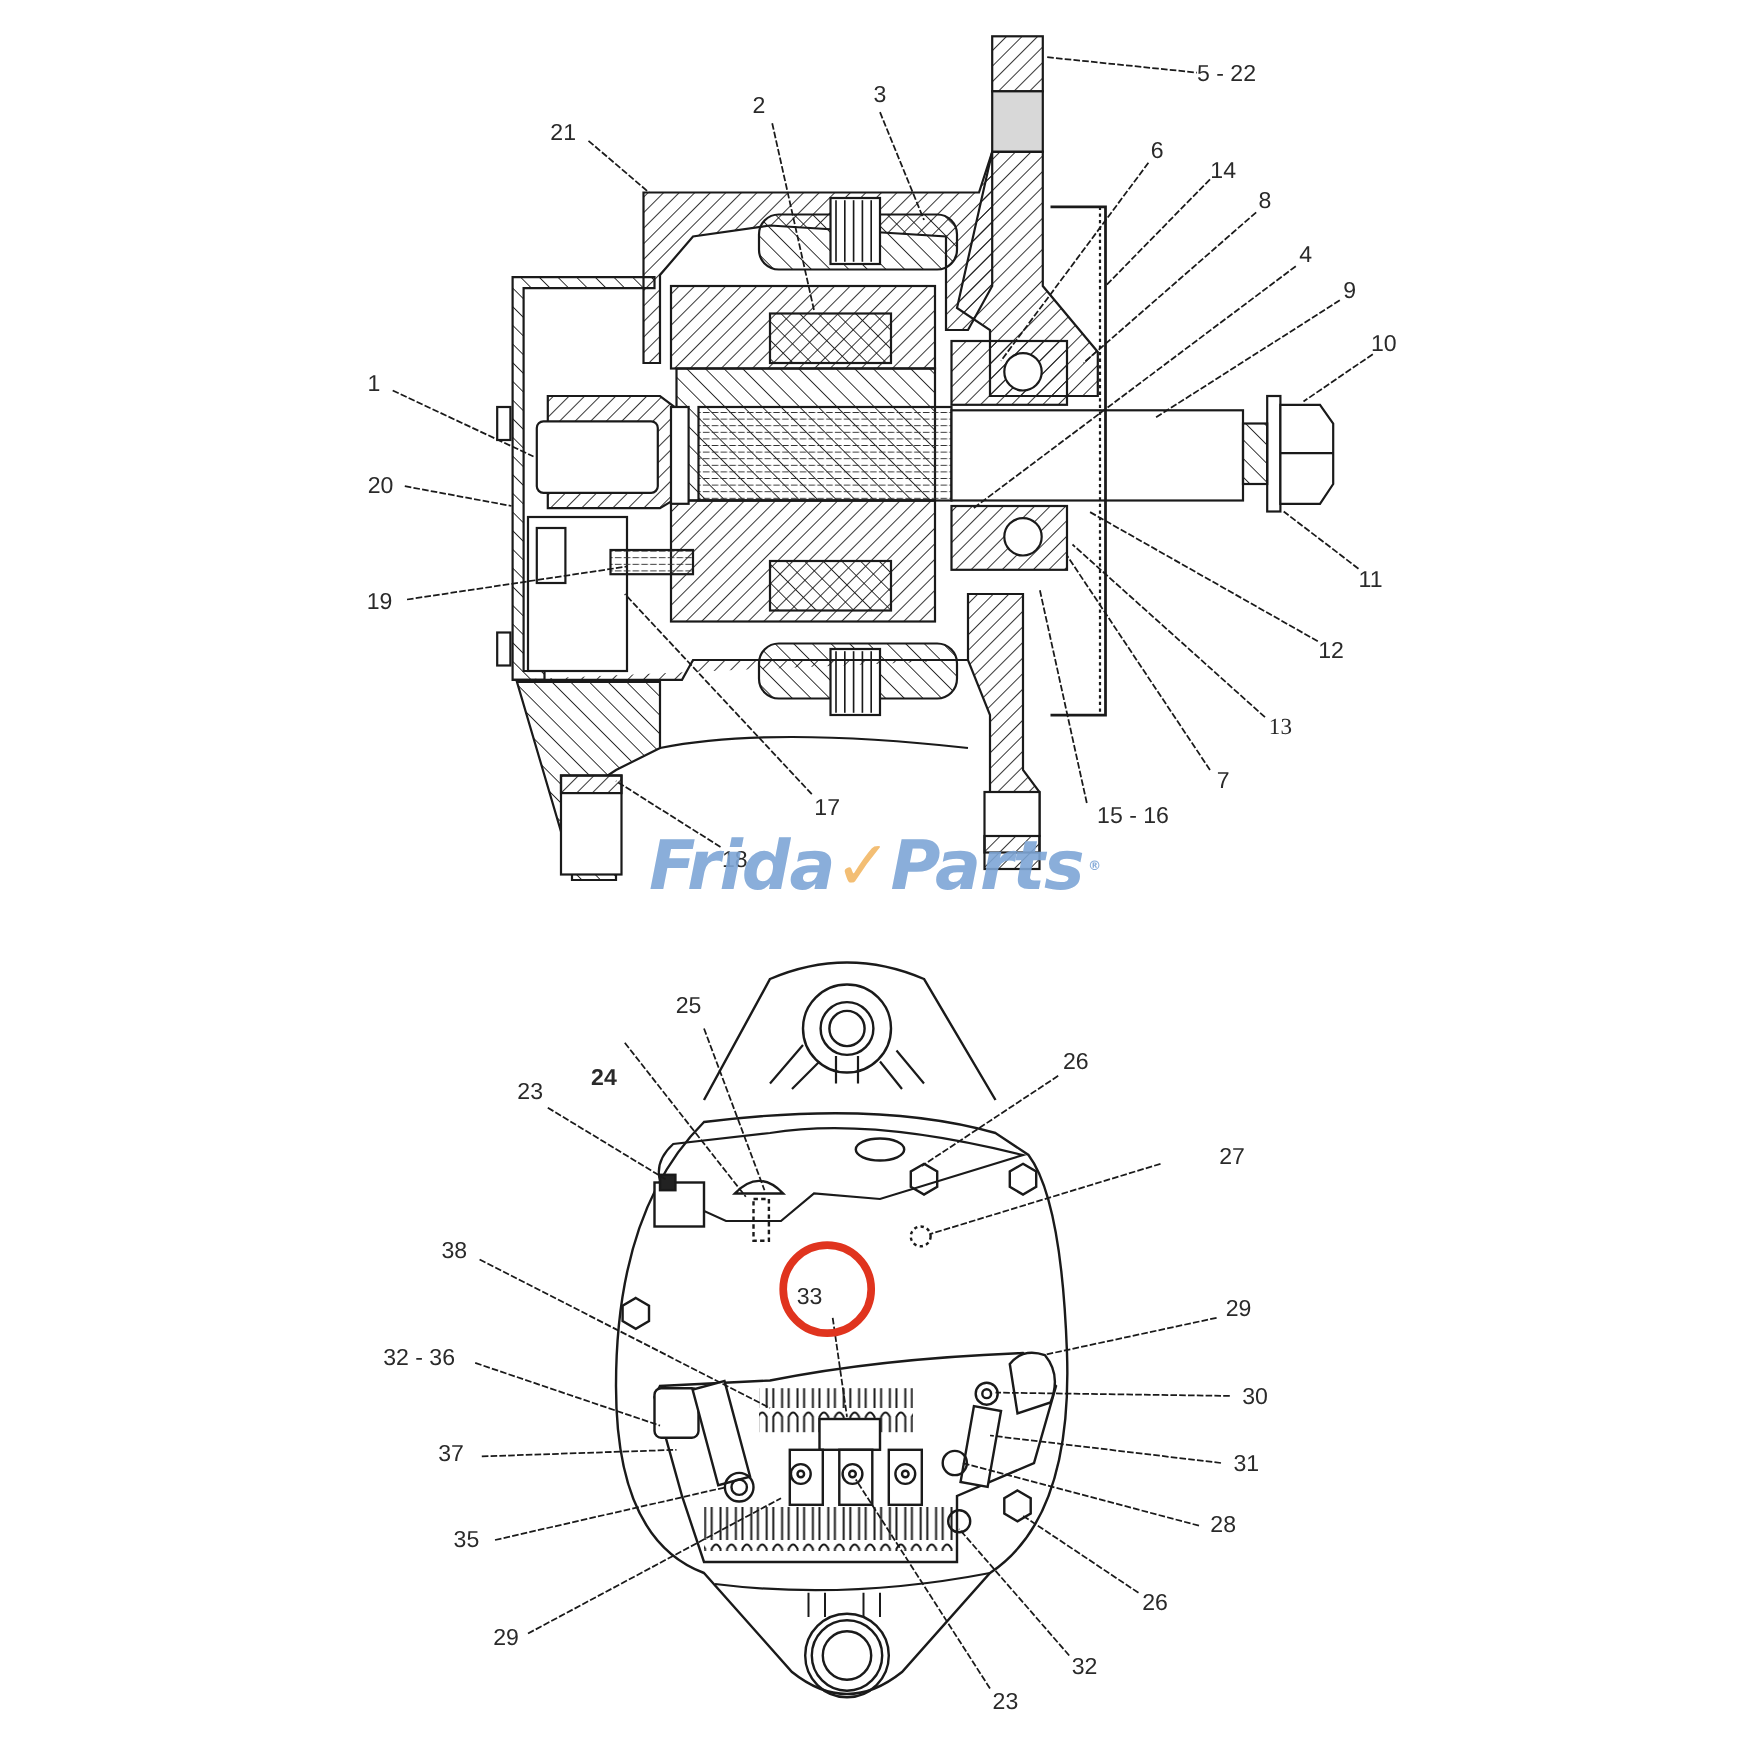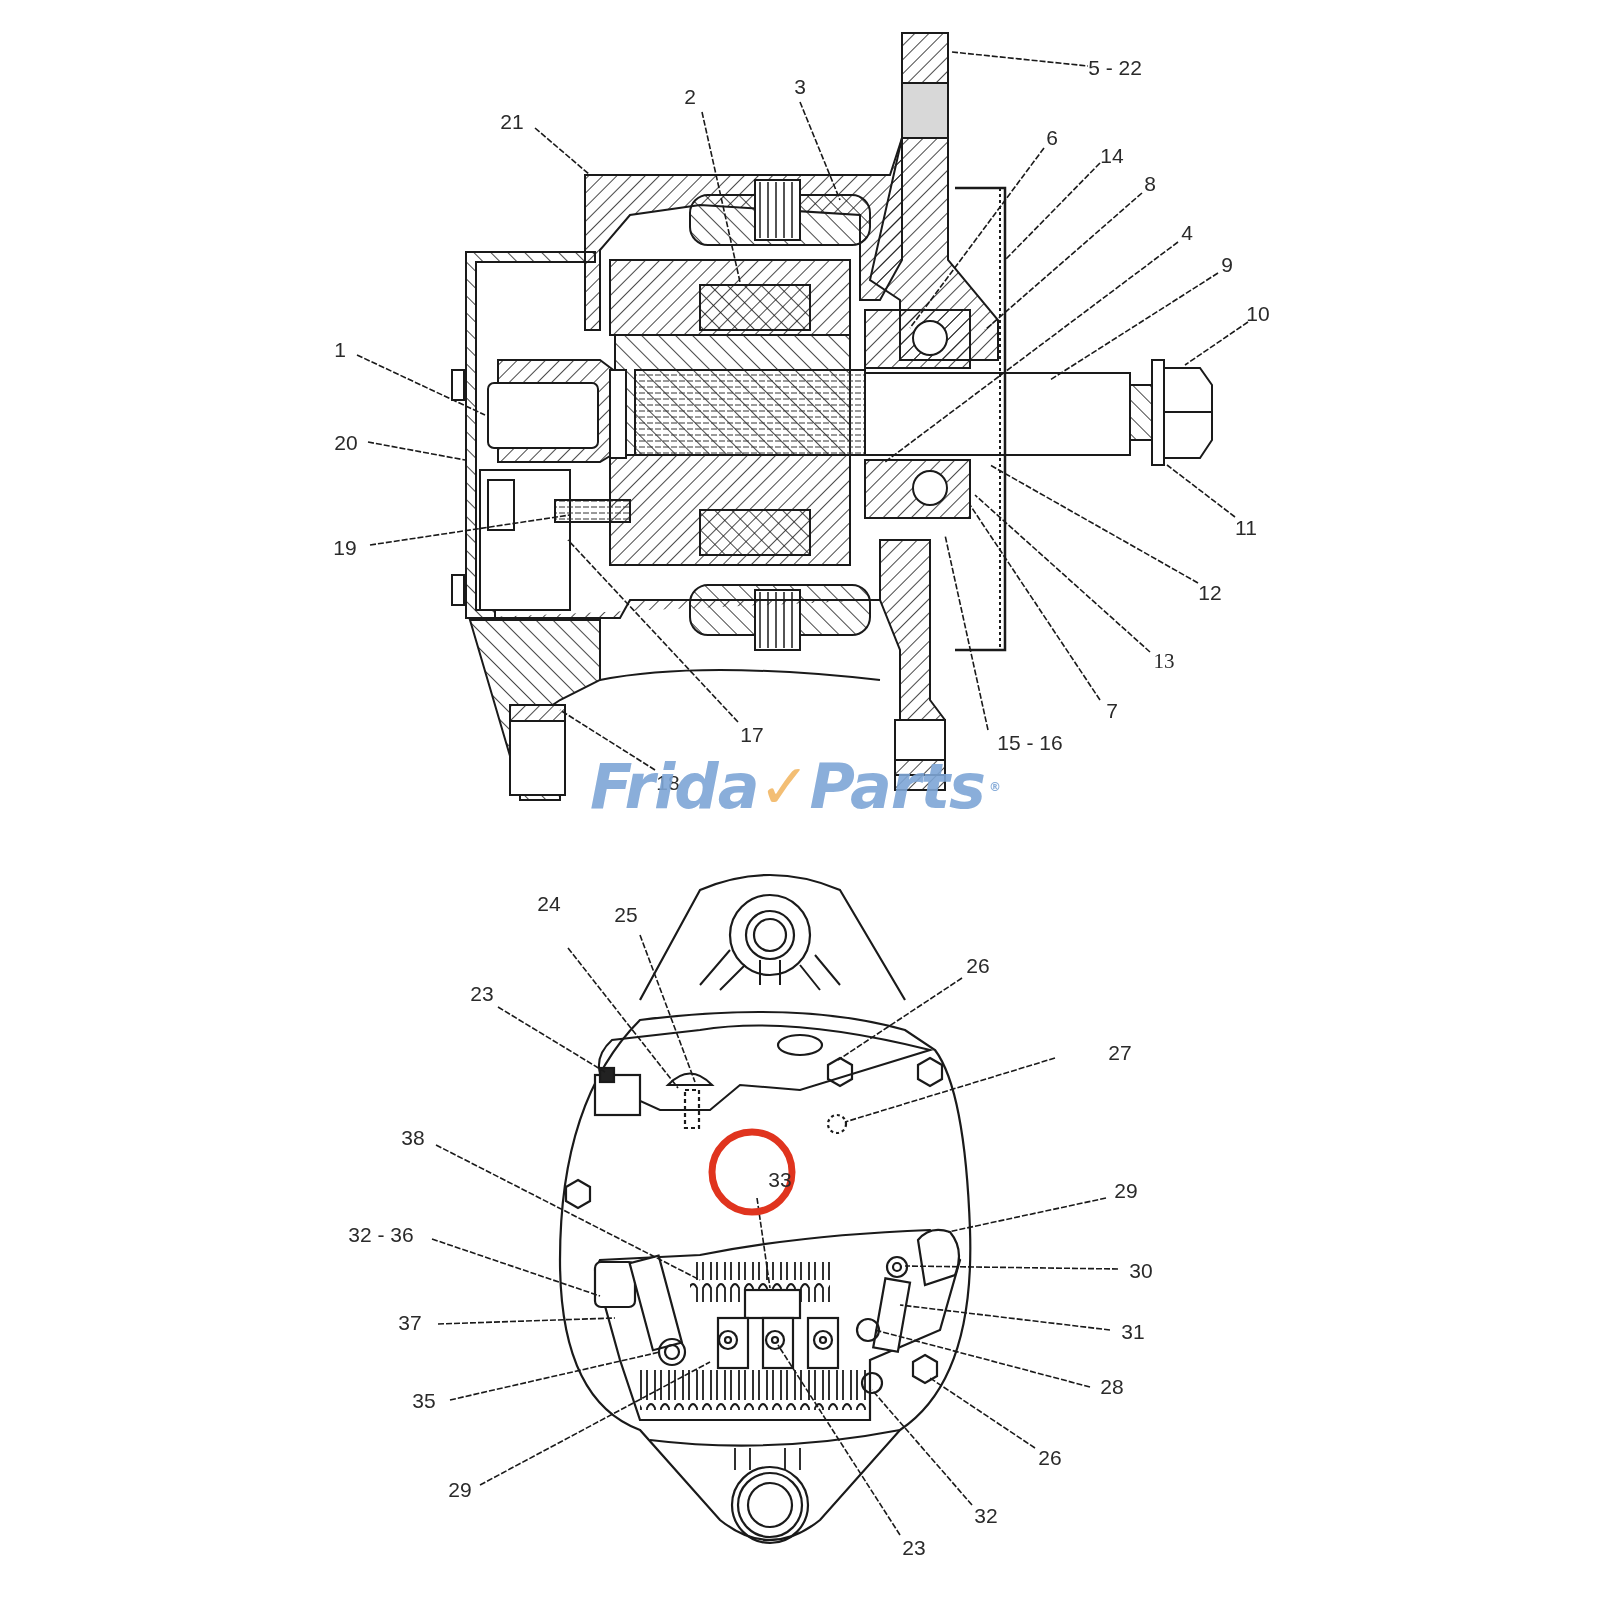--- a/index.html
+++ b/index.html
@@ -236,26 +236,26 @@
       <span class="callout-label" style="left: 345px; top: 547px;">19</span>
       <span class="callout-label" style="left: 1210px; top: 592px;">12</span>
       <span class="callout-label" style="left: 1164px; top: 661px; font-family: Liberation Serif, serif;">13</span>
       <span class="callout-label" style="left: 1112px; top: 710px;">7</span>
       <span class="callout-label" style="left: 752px; top: 734px;">17</span>
       <span class="callout-label" style="left: 1030px; top: 742px;">15 - 16</span>
       <span class="callout-label" style="left: 668px; top: 782px;">18</span>
     </div>
   <div id="bottom-labels">
       <span class="callout-label" style="left: 626px; top: 914px;">25</span>
-      <span class="callout-label" style="left: 549px; top: 903px;">24</span>
+      <span class="callout-label" style="left: 549px; top: 980px; font-weight: bold;">24</span>
       <span class="callout-label" style="left: 978px; top: 965px;">26</span>
       <span class="callout-label" style="left: 482px; top: 993px;">23</span>
       <span class="callout-label" style="left: 1077px; top: 1052px; margin-left: 43px;">27</span>
       <span class="callout-label" style="left: 413px; top: 1137px;">38</span>
-      <span class="callout-label" style="left: 736px; top: 1179px; margin-left: 44px;">33</span>
+      <span class="callout-label" style="left: 736px; top: 1179px;">33</span>
       <span class="callout-label" style="left: 1126px; top: 1190px;">29</span>
       <span class="callout-label" style="left: 381px; top: 1234px;">32 - 36</span>
       <span class="callout-label" style="left: 1141px; top: 1270px;">30</span>
       <span class="callout-label" style="left: 410px; top: 1322px;">37</span>
       <span class="callout-label" style="left: 1133px; top: 1331px;">31</span>
       <span class="callout-label" style="left: 1112px; top: 1386px;">28</span>
       <span class="callout-label" style="left: 424px; top: 1400px;">35</span>
       <span class="callout-label" style="left: 1050px; top: 1457px;">26</span>
       <span class="callout-label" style="left: 460px; top: 1489px;">29</span>
       <span class="callout-label" style="left: 986px; top: 1515px;">32</span>

